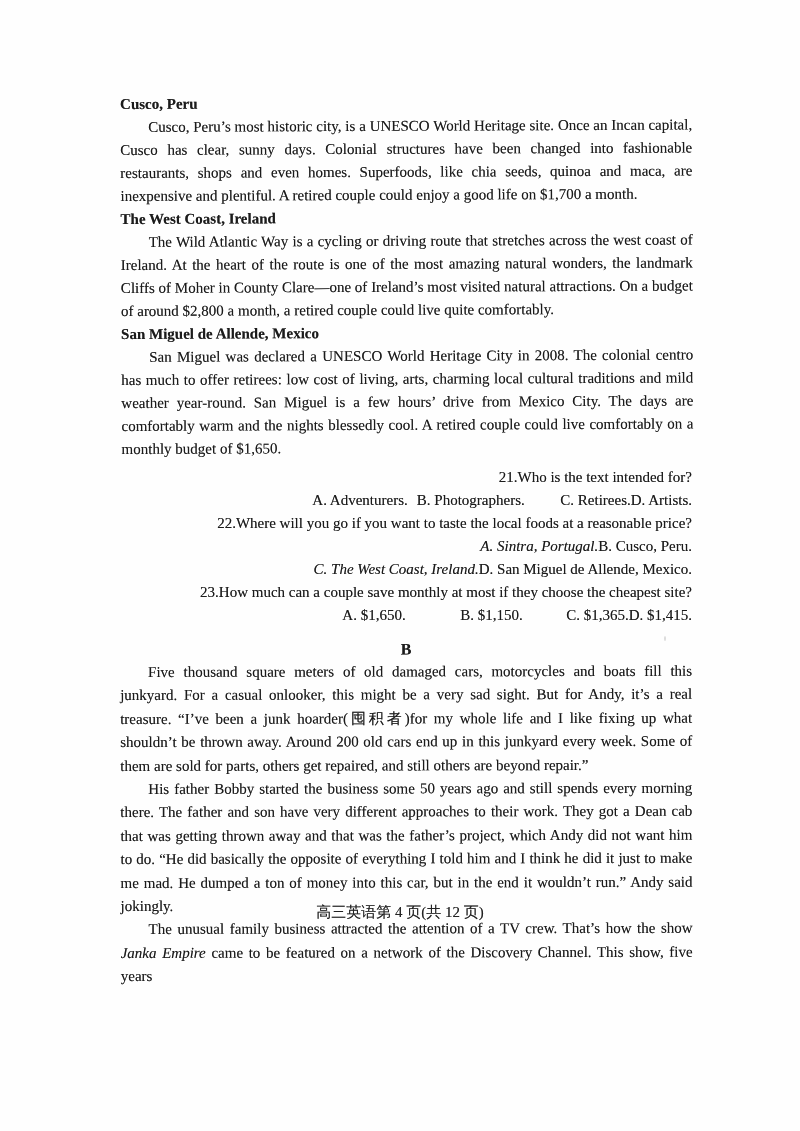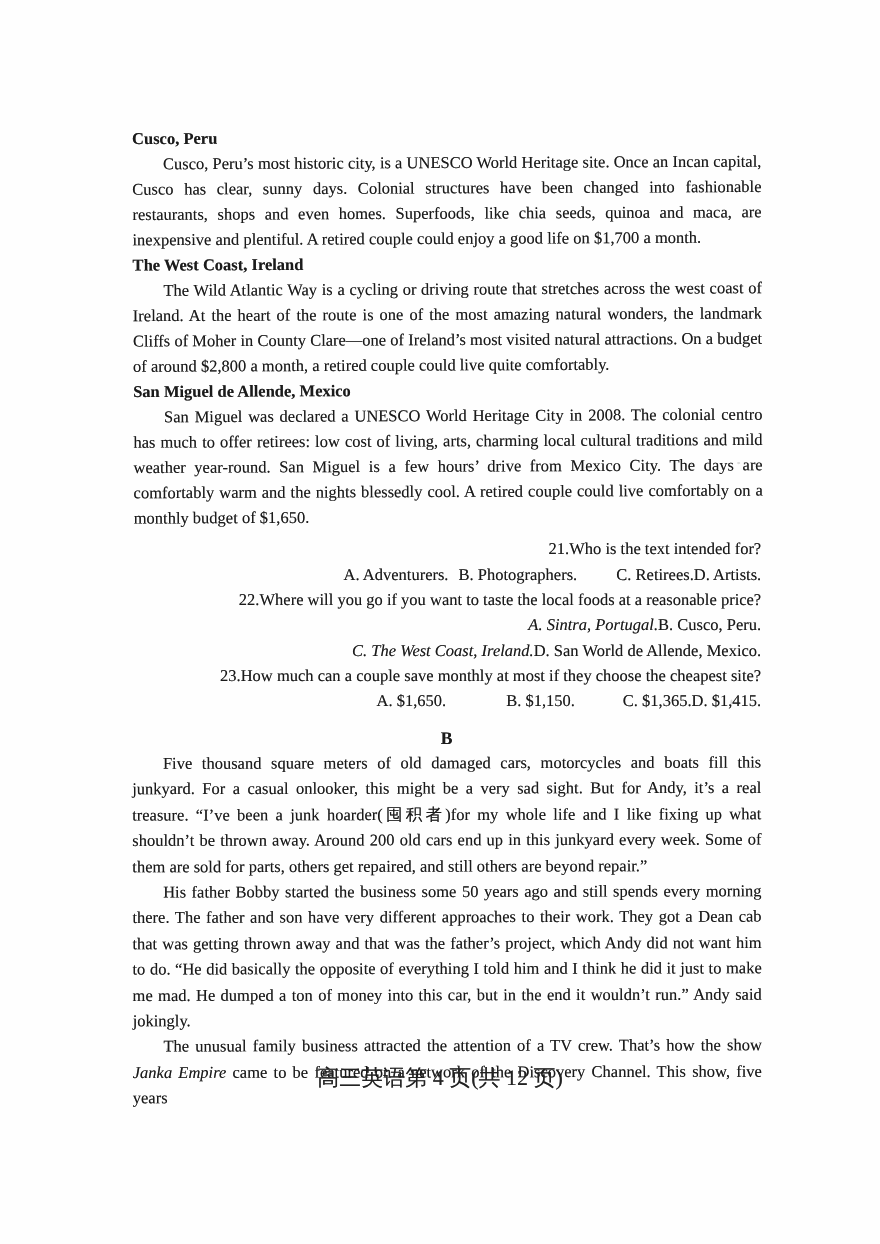--- a/index.html
+++ b/index.html
@@ -12,21 +12,21 @@
     width: 800px;
     height: 1131px;
     background: #fefefe;
     overflow: hidden;
     font-family: "Liberation Serif", "DejaVu Serif", serif;
     color: #1b1b1b;
   }
   .content {
     position: absolute;
     left: 120px;
-    top: 116px;
+    top: 93px;
     width: 572px;
     font-size: 15px;
     line-height: 23px;
     text-shadow: 0 0 0.5px rgba(20,20,20,0.55);
   }
   .passage-a { transform: rotate(-0.25deg); transform-origin: left top; }
   .passage-b { margin-top: 11px; transform: rotate(-0.12deg); transform-origin: left top; }
   .hd {
     margin: 0;
     font-size: 15px;
@@ -50,25 +50,25 @@
   .opts.two .o1 { width: 240px; font-style: italic; }
   .b-label {
     text-align: center;
     font-weight: bold;
     font-size: 16px;
     line-height: 23px;
     margin: 0;
   }
   .footer {
     position: absolute;
-    top: 966px;
+    top: 903px;
     left: 0;
     width: 800px;
     text-align: center;
-    font-size: 20px;
+    font-size: 15px;
     color: #222222;
     text-shadow: 0 0 0.5px rgba(20,20,20,0.5);
   }
   .speck {
     position: absolute;
     border-radius: 50%;
     background: rgba(40,40,40,0.16);
   }
   .s1 { left: 627px; top: 421px; width: 4px; height: 2px; }
   .s2 { left: 670px; top: 420px; width: 3px; height: 2px; }
@@ -106,21 +106,21 @@
       </div>
 
       <div>
         <p class="q-line">
           <span class="q-num">22.</span><span>Where will you go if you want to taste the local foods at a reasonable price?</span>
         </p>
         <div class="opts two">
           <span class="o1">A. Sintra, Portugal.</span><span class="o2">B. Cusco, Peru.</span>
         </div>
         <div class="opts two">
-          <span class="o1">C. The West Coast, Ireland.</span><span class="o2">D. San World de Allende, Mexico.</span>
+          <span class="o1">C. The West Coast, Ireland.</span><span class="o2">D. San Miguel de Allende, Mexico.</span>
         </div>
       </div>
 
       <div>
         <p class="q-line">
           <span class="q-num">23.</span><span>How much can a couple save monthly at most if they choose the cheapest site?</span>
         </p>
         <div class="opts four">
           <span class="o1">A. $1,650.</span><span class="o2">B. $1,150.</span><span class="o3">C. $1,365.</span><span class="o4">D. $1,415.</span>
         </div>

